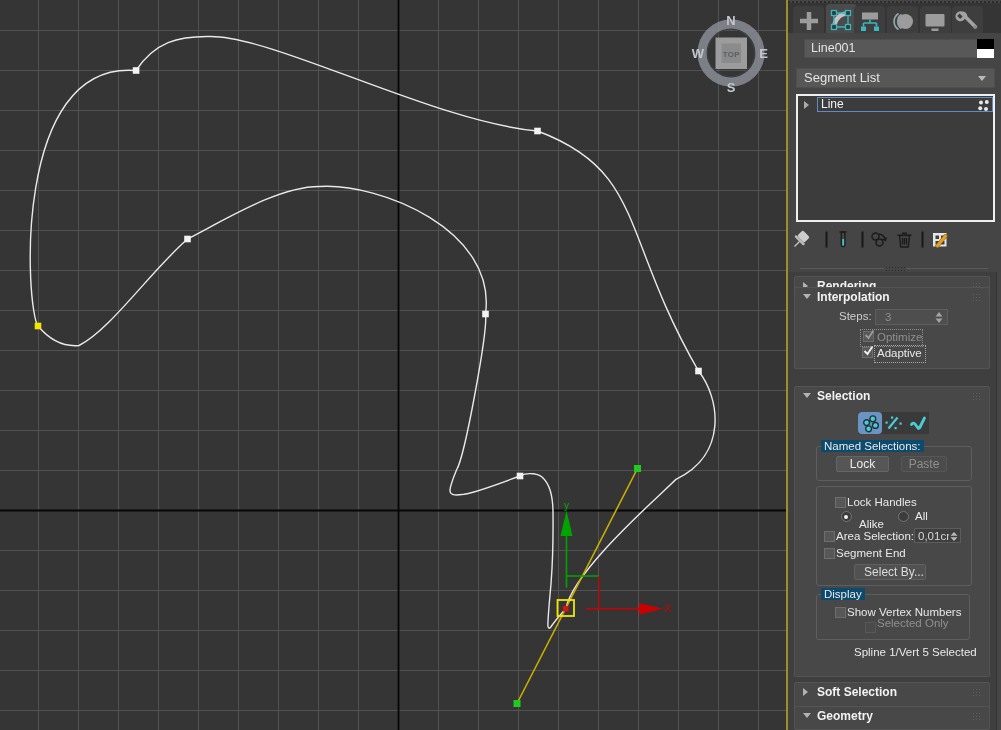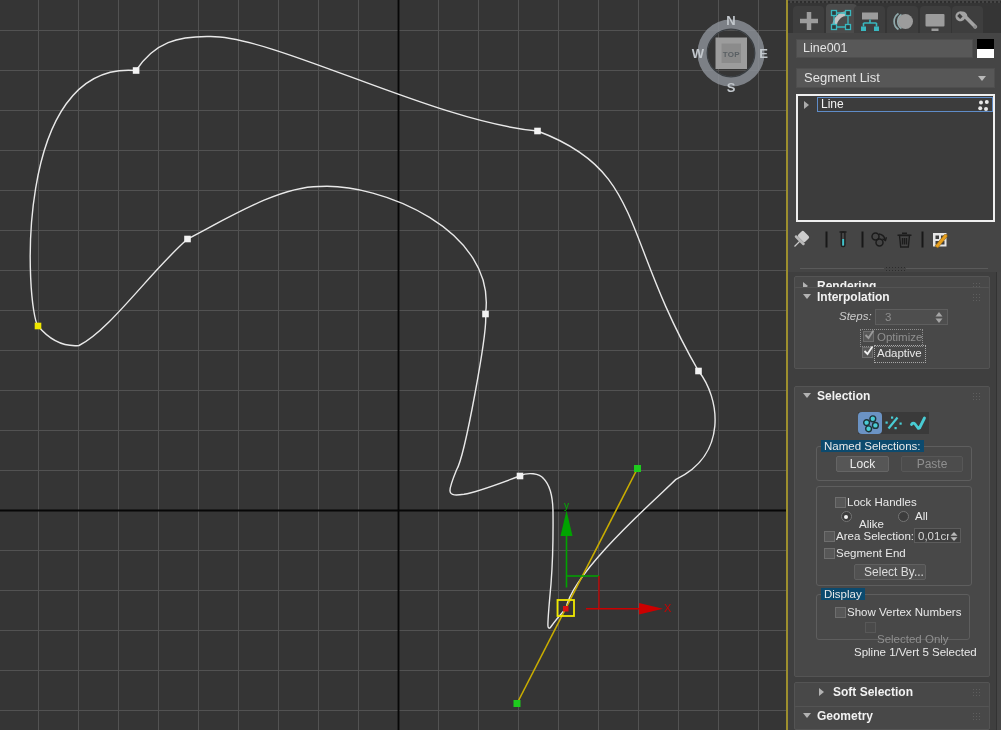--- a/index.html
+++ b/index.html
@@ -143,21 +143,21 @@
      <rect x="8.5" y="19.5" width="7" height="2.5" fill="#9c9c9c"></rect>
   </svg>
       </div>
   <div class="tab" style="left:163.5px;">
         <svg width="24" height="24" viewBox="0 0 24 24">
      <path d="M7.2 2.6 A 5 5 0 1 0 9.8 9.8 L 19 19 a 1.8 1.8 0 0 0 2.6 -2.6 L 12.4 7.2 A 5 5 0 0 0 7.2 2.6 Z M4.6 4.6 l 3 3 -2.4 2.4 -3 -3 Z" fill="#a3a3a3"></path>
      <circle cx="20" cy="18" r="1.7" fill="#8b8b8b"></circle>
   </svg>
       </div>
 
-  <div class="field" style="left:8px;top:39px;width:177px;height:19px;line-height:17px;padding-left:6px;">Line001</div>
+  <div class="field" style="left:16px;top:39px;width:177px;height:19px;line-height:17px;padding-left:6px;">Line001</div>
   <div class="abs" style="left:189px;top:39px;width:17px;height:9.5px;background:#000;"></div>
   <div class="abs" style="left:189px;top:48.5px;width:17px;height:9.5px;background:#fff;"></div>
 
   <div class="field" style="left:8px;top:68px;width:199px;height:20px;line-height:18px;padding-left:7px;font-size:13px;background:#575757;">Segment List</div>
   <div class="abs" style="left:190px;top:76px;width:0;height:0;border-top:5px solid #b9b9b9;border-left:4.5px solid transparent;border-right:4.5px solid transparent;"></div>
 
   <div class="abs" style="left:8px;top:94px;width:199px;height:128px;background:#3c3c3c;border:2px solid #efefef;box-sizing:border-box;">
     <div class="abs" style="left:6px;top:5px;">
           <div class="arr-r" style="border-left-color:#ababab;"></div>
         </div>
@@ -221,21 +221,21 @@
   </div>
 
   <div class="rollout" style="top:287px;height:82px;">
     <div class="rhead">
           <div class="arrow" style="top:6px;">
             <div class="arr-d"></div>
           </div>
       <div class="title">Interpolation</div>
           <div class="grip"></div>
         </div>
-    <div class="lbl" style="left:44px;top:22px;color:#cdcdcd;font-style:italic;">Steps:</div>
+    <div class="lbl" style="left:44px;top:22px;color:#cdcdcd;">Steps:</div>
     <div class="spin" style="left:80px;top:21px;width:73px;height:16px;background:#4e4e4e;border-color:#5e5e5e;">
       <div class="lbl dis" style="left:9px;top:1px;">3</div>
       <svg class="abs" style="right:4px;top:2px;" width="8" height="11" viewBox="0 0 8 11">
         <polygon points="4,0 7.5,4.5 0.5,4.5" fill="#a4a4a4"></polygon>
             <polygon points="4,11 7.5,6.5 0.5,6.5" fill="#a4a4a4"></polygon>
       </svg>
     </div>
     <div class="abs" style="left:65px;top:41px;width:61px;height:16px;border:1px dotted #8e8e8e;"></div>
     <div class="cb" style="left:68px;top:43px;"></div>
     <svg class="abs" style="left:68px;top:40px;" width="12" height="12" viewBox="0 0 12 12">
@@ -276,21 +276,21 @@
             <rect x="33" y="4.5" width="2.2" height="2.2"></rect>
         <rect x="36.5" y="15" width="2.2" height="2.2"></rect>
             <rect x="41.5" y="10.5" width="2.2" height="2.2"></rect>
       </g>
       <path d="M53.5 12.5 q1.5-2.5 3.5-0.5 l3 4 q0.7 0.8 1.5 0 L66.5 6" stroke="#49ccd4" stroke-width="2.8" fill="none" stroke-linecap="round" stroke-linejoin="round"></path>
     </svg>
 
     <div class="groupbox" style="left:21px;top:59px;width:154px;height:33px;"></div>
     <div class="glabel" style="left:26px;top:53px;">Named Selections:</div>
     <div class="btn" style="left:41px;top:69px;width:53px;height:16px;line-height:14px;">Lock</div>
-    <div class="btn dis" style="left:106px;top:69px;width:62px;height:16px;line-height:14px;">Paste</div>
+    <div class="btn dis" style="left:106px;top:69px;width:46px;height:16px;line-height:14px;">Paste</div>
 
     <div class="groupbox" style="left:21px;top:99px;width:154px;height:98px;"></div>
     <div class="cb" style="left:40px;top:110px;"></div>
     <div class="lbl" style="left:52px;top:109px;">Lock Handles</div>
     <div class="radio" style="left:45.5px;top:124px;">
           <div class="dot"></div>
         </div>
     <div class="lbl" style="left:64px;top:131px;">Alike</div>
     <div class="radio" style="left:102.5px;top:124px;"></div>
     <div class="lbl" style="left:120px;top:123px;">All</div>
@@ -305,25 +305,25 @@
     </div>
     <div class="cb" style="left:29px;top:161px;"></div>
     <div class="lbl" style="left:41px;top:160px;">Segment End</div>
     <div class="btn" style="left:59px;top:177px;width:72px;height:16px;line-height:14px;background:#515151;border-color:#606060;color:#dcdcdc;padding-left:8px;">Select By...</div>
 
     <div class="groupbox" style="left:21px;top:207px;width:152px;height:44px;"></div>
     <div class="glabel" style="left:26px;top:201px;">Display</div>
     <div class="cb" style="left:40px;top:220px;"></div>
     <div class="lbl" style="left:52px;top:219px;">Show Vertex Numbers</div>
     <div class="cb dis" style="left:70px;top:235px;"></div>
-    <div class="lbl dis" style="left:82px;top:246px;">Selected Only</div>
+    <div class="lbl dis" style="left:82px;top:230px;">Selected Only</div>
     <div class="lbl" style="left:59px;top:259px;">Spline 1/Vert 5 Selected</div>
   </div>
 
-  <div class="rollout" style="top:682px;height:34px;padding-left:16px;">
+  <div class="rollout" style="top:682px;height:34px;">
     <div class="rhead">
           <div class="arrow">
             <div class="arr-r"></div>
           </div>
       <div class="title">Soft Selection</div>
           <div class="grip"></div>
         </div>
   </div>
 
   <div class="rollout" style="top:706px;height:24px;">

